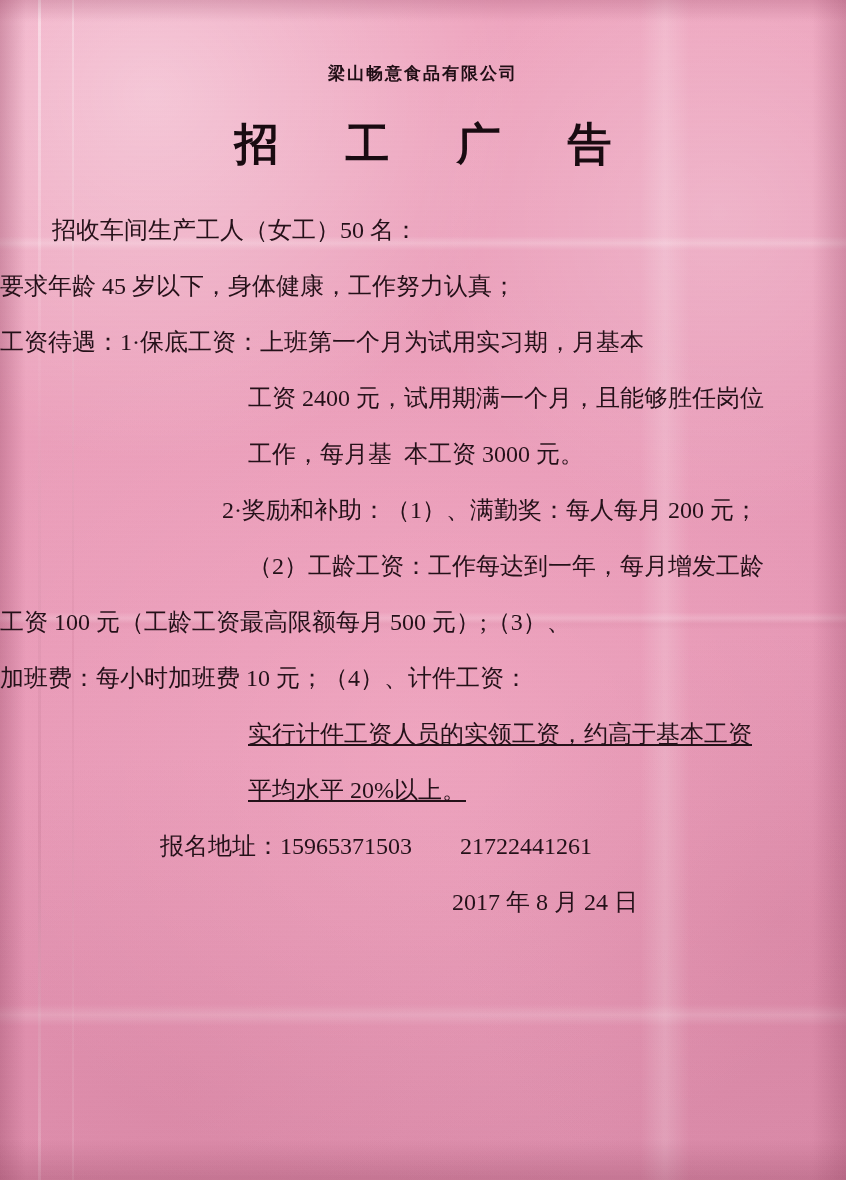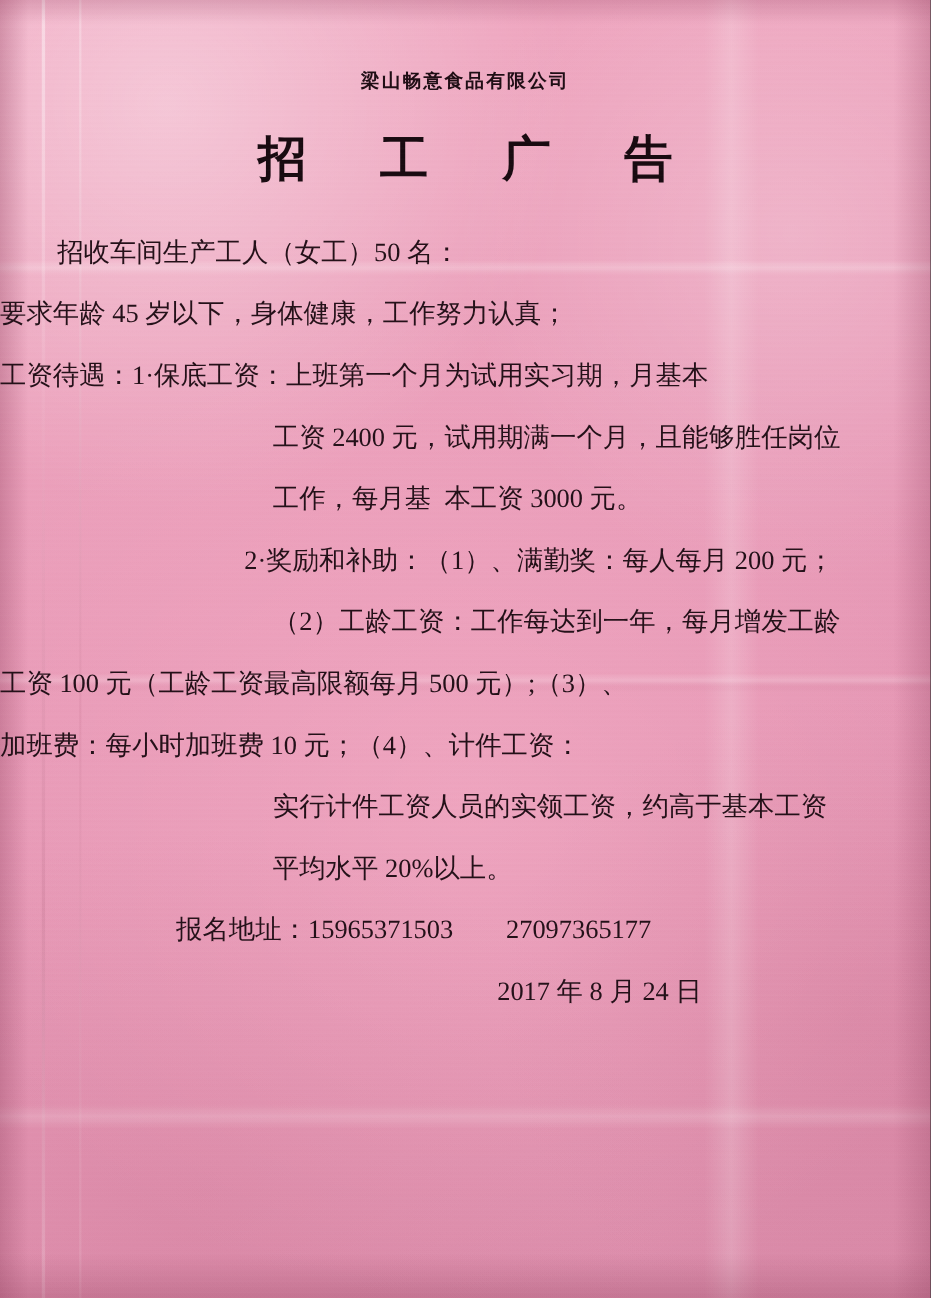--- a/index.html
+++ b/index.html
@@ -71,21 +71,21 @@
   }
   .ln {
     white-space: pre-wrap;
   }
   .i0  { padding-left: 52px; }
   .i1  { }
   .i2  { padding-left: 248px; }
   .i3  { padding-left: 222px; }
   .i4  { padding-left: 248px; }
   .i5  { }
-  .i6  { padding-left: 248px; }
+  .i6  { padding-left: 248px; text-decoration: underline; }
   .i7  { padding-left: 46px; }
   .i8  { padding-left: 160px; }
   .i9  { padding-left: 452px; }
 
   .sig-phone span.gap { display:inline-block; width: 48px; }
 
   
   .noise {
     position: absolute;
     inset: 0;
@@ -125,21 +125,21 @@
       <div class="ln i2">工资 2400 元，试用期满一个月，且能够胜任岗位</div>
       <div class="ln i2">工作，每月基  本工资 3000 元。</div>
       <div class="ln i3">2·奖励和补助：（1）、满勤奖：每人每月 200 元；</div>
       <div class="ln i4">（2）工龄工资：工作每达到一年，每月增发工龄</div>
       <div class="ln i5">工资 100 元（工龄工资最高限额每月 500 元）;（3）、</div>
       <div class="ln i5">加班费：每小时加班费 10 元；（4）、计件工资：</div>
       <div class="ln i6">实行计件工资人员的实领工资，约高于基本工资</div>
       <div class="ln i6">平均水平 20%以上。</div>
 
 
-      <div class="ln i8 sig-phone"><span>报名地址：</span><span>15965371503</span><span class="gap"></span><span>27097365177</span></div>
+      <div class="ln i8 sig-phone"><span>报名地址：</span><span>15965371503</span><span class="gap"></span><span>21722441261</span></div>
 
       <div class="ln i9">2017 年 8 月 24 日</div>
     </div>
 
   </div>
 
   <div class="noise"></div>
 </div>
 
 </body></html>

